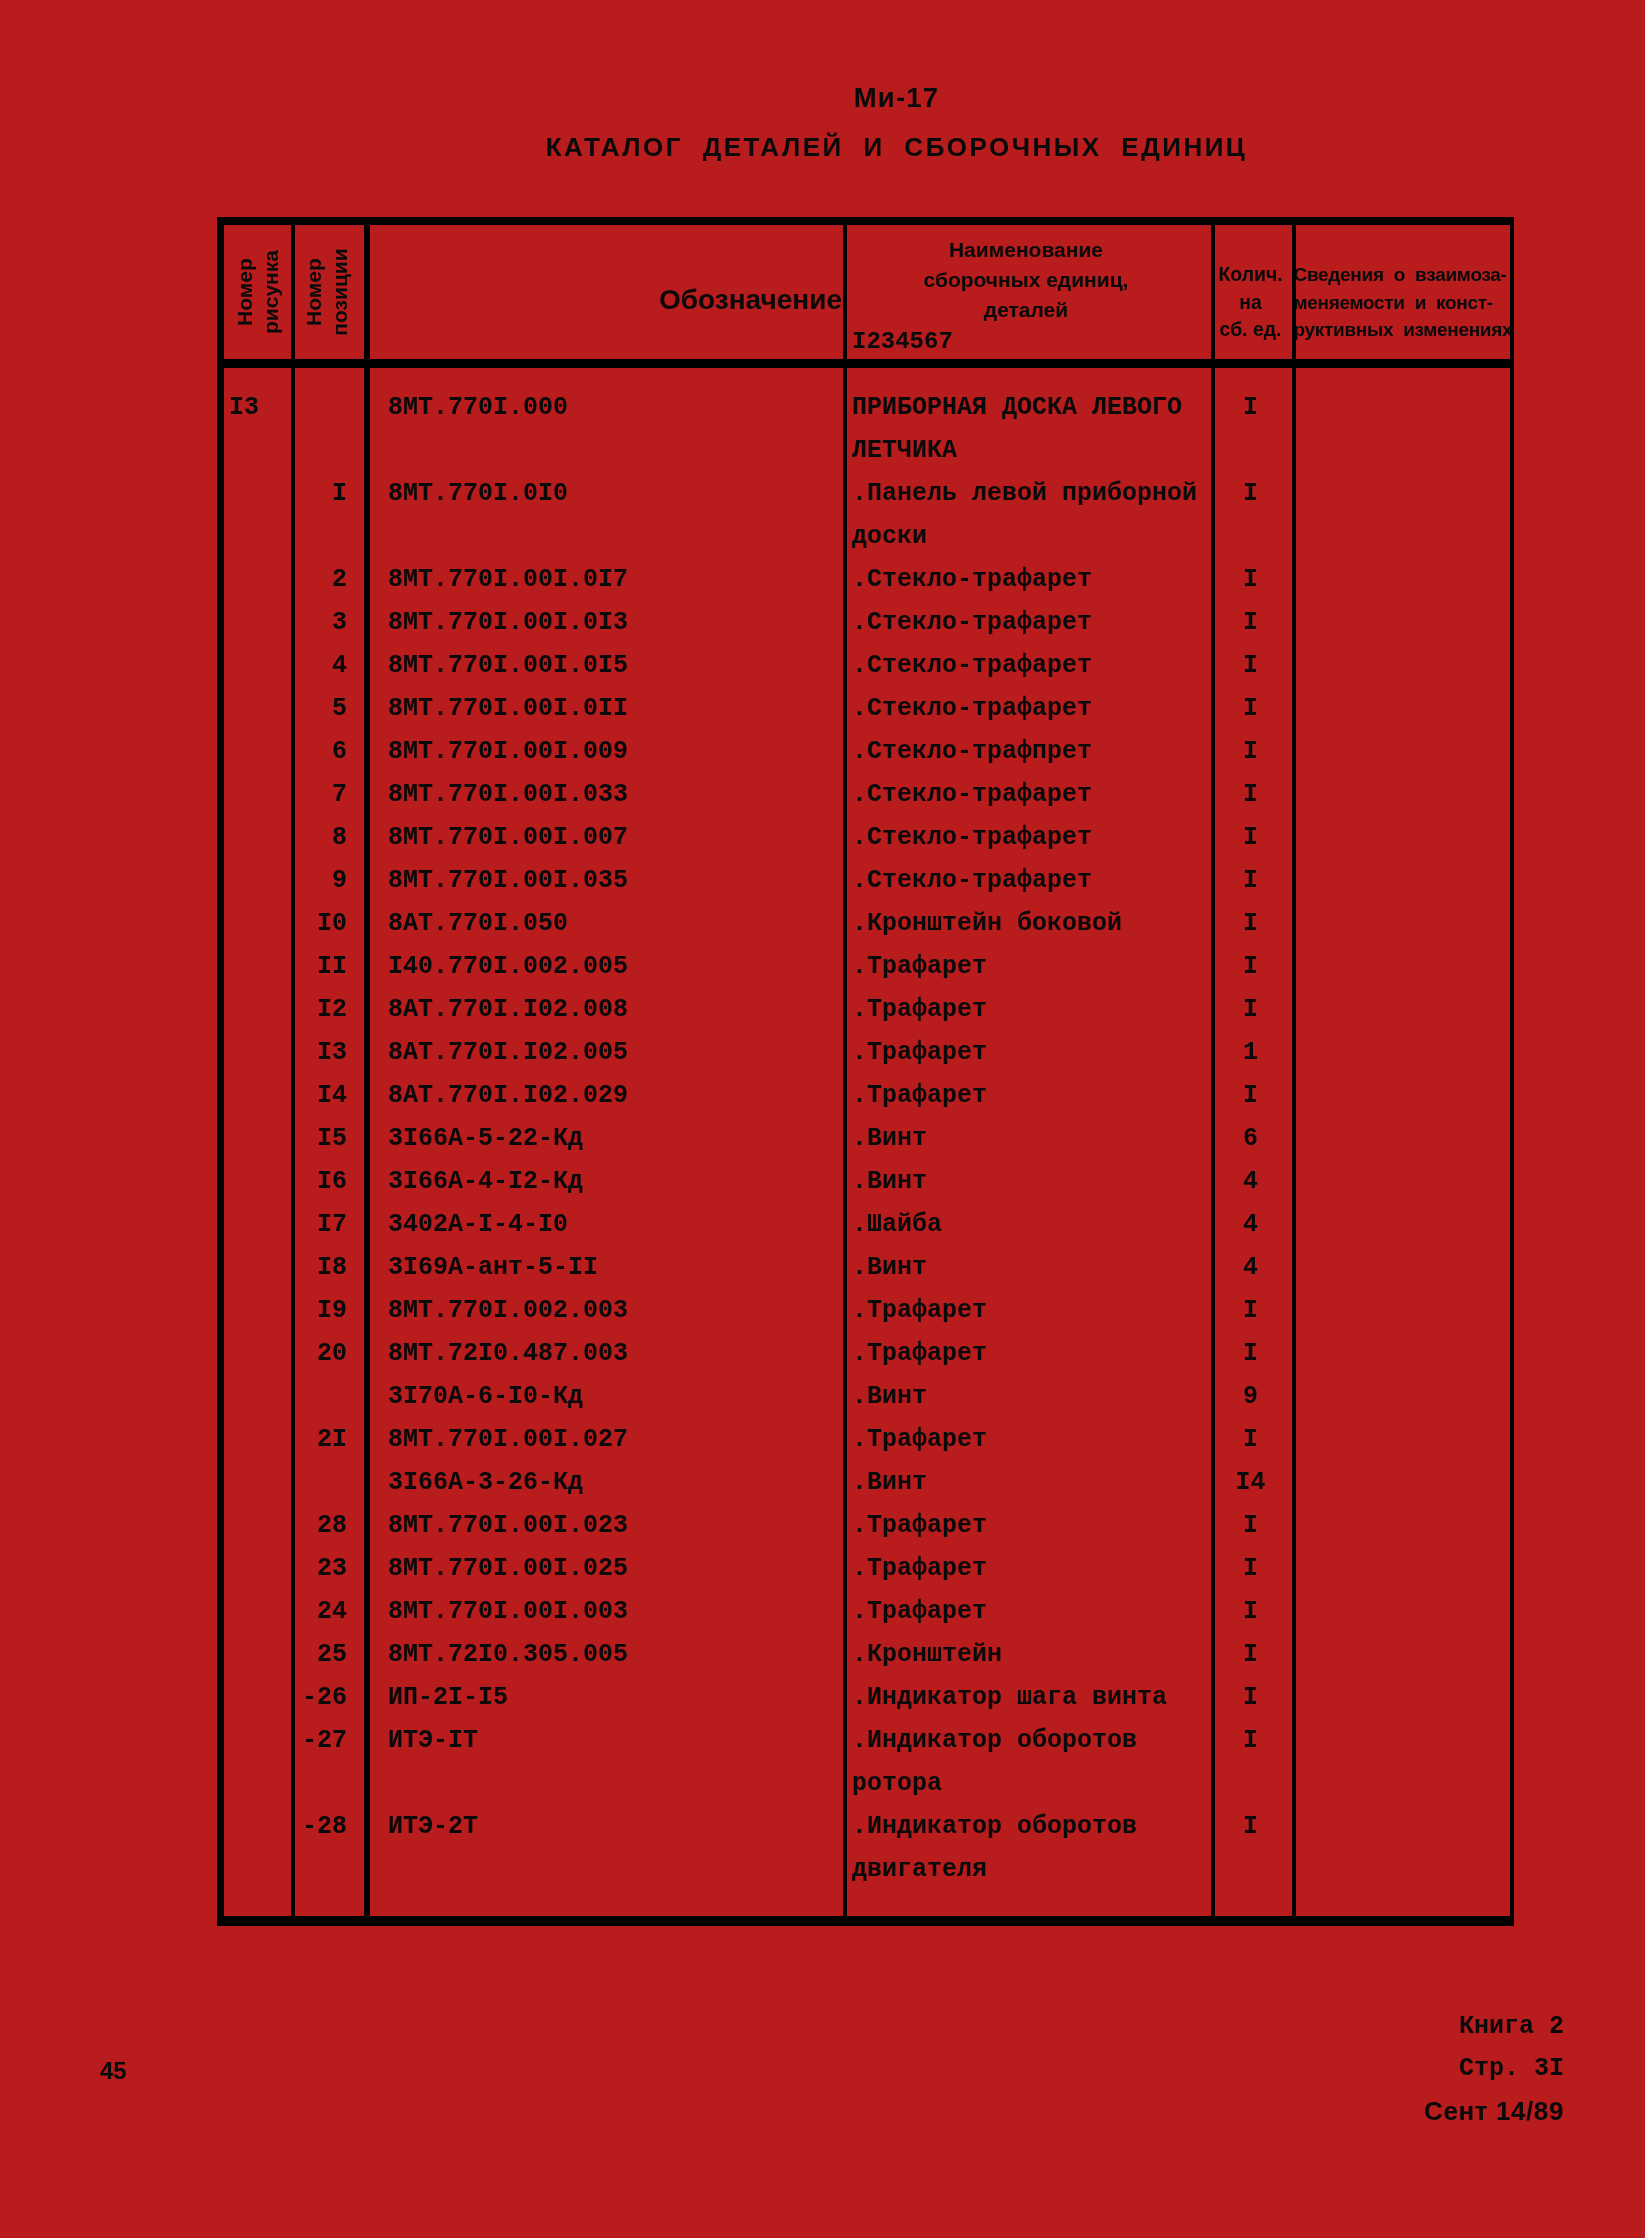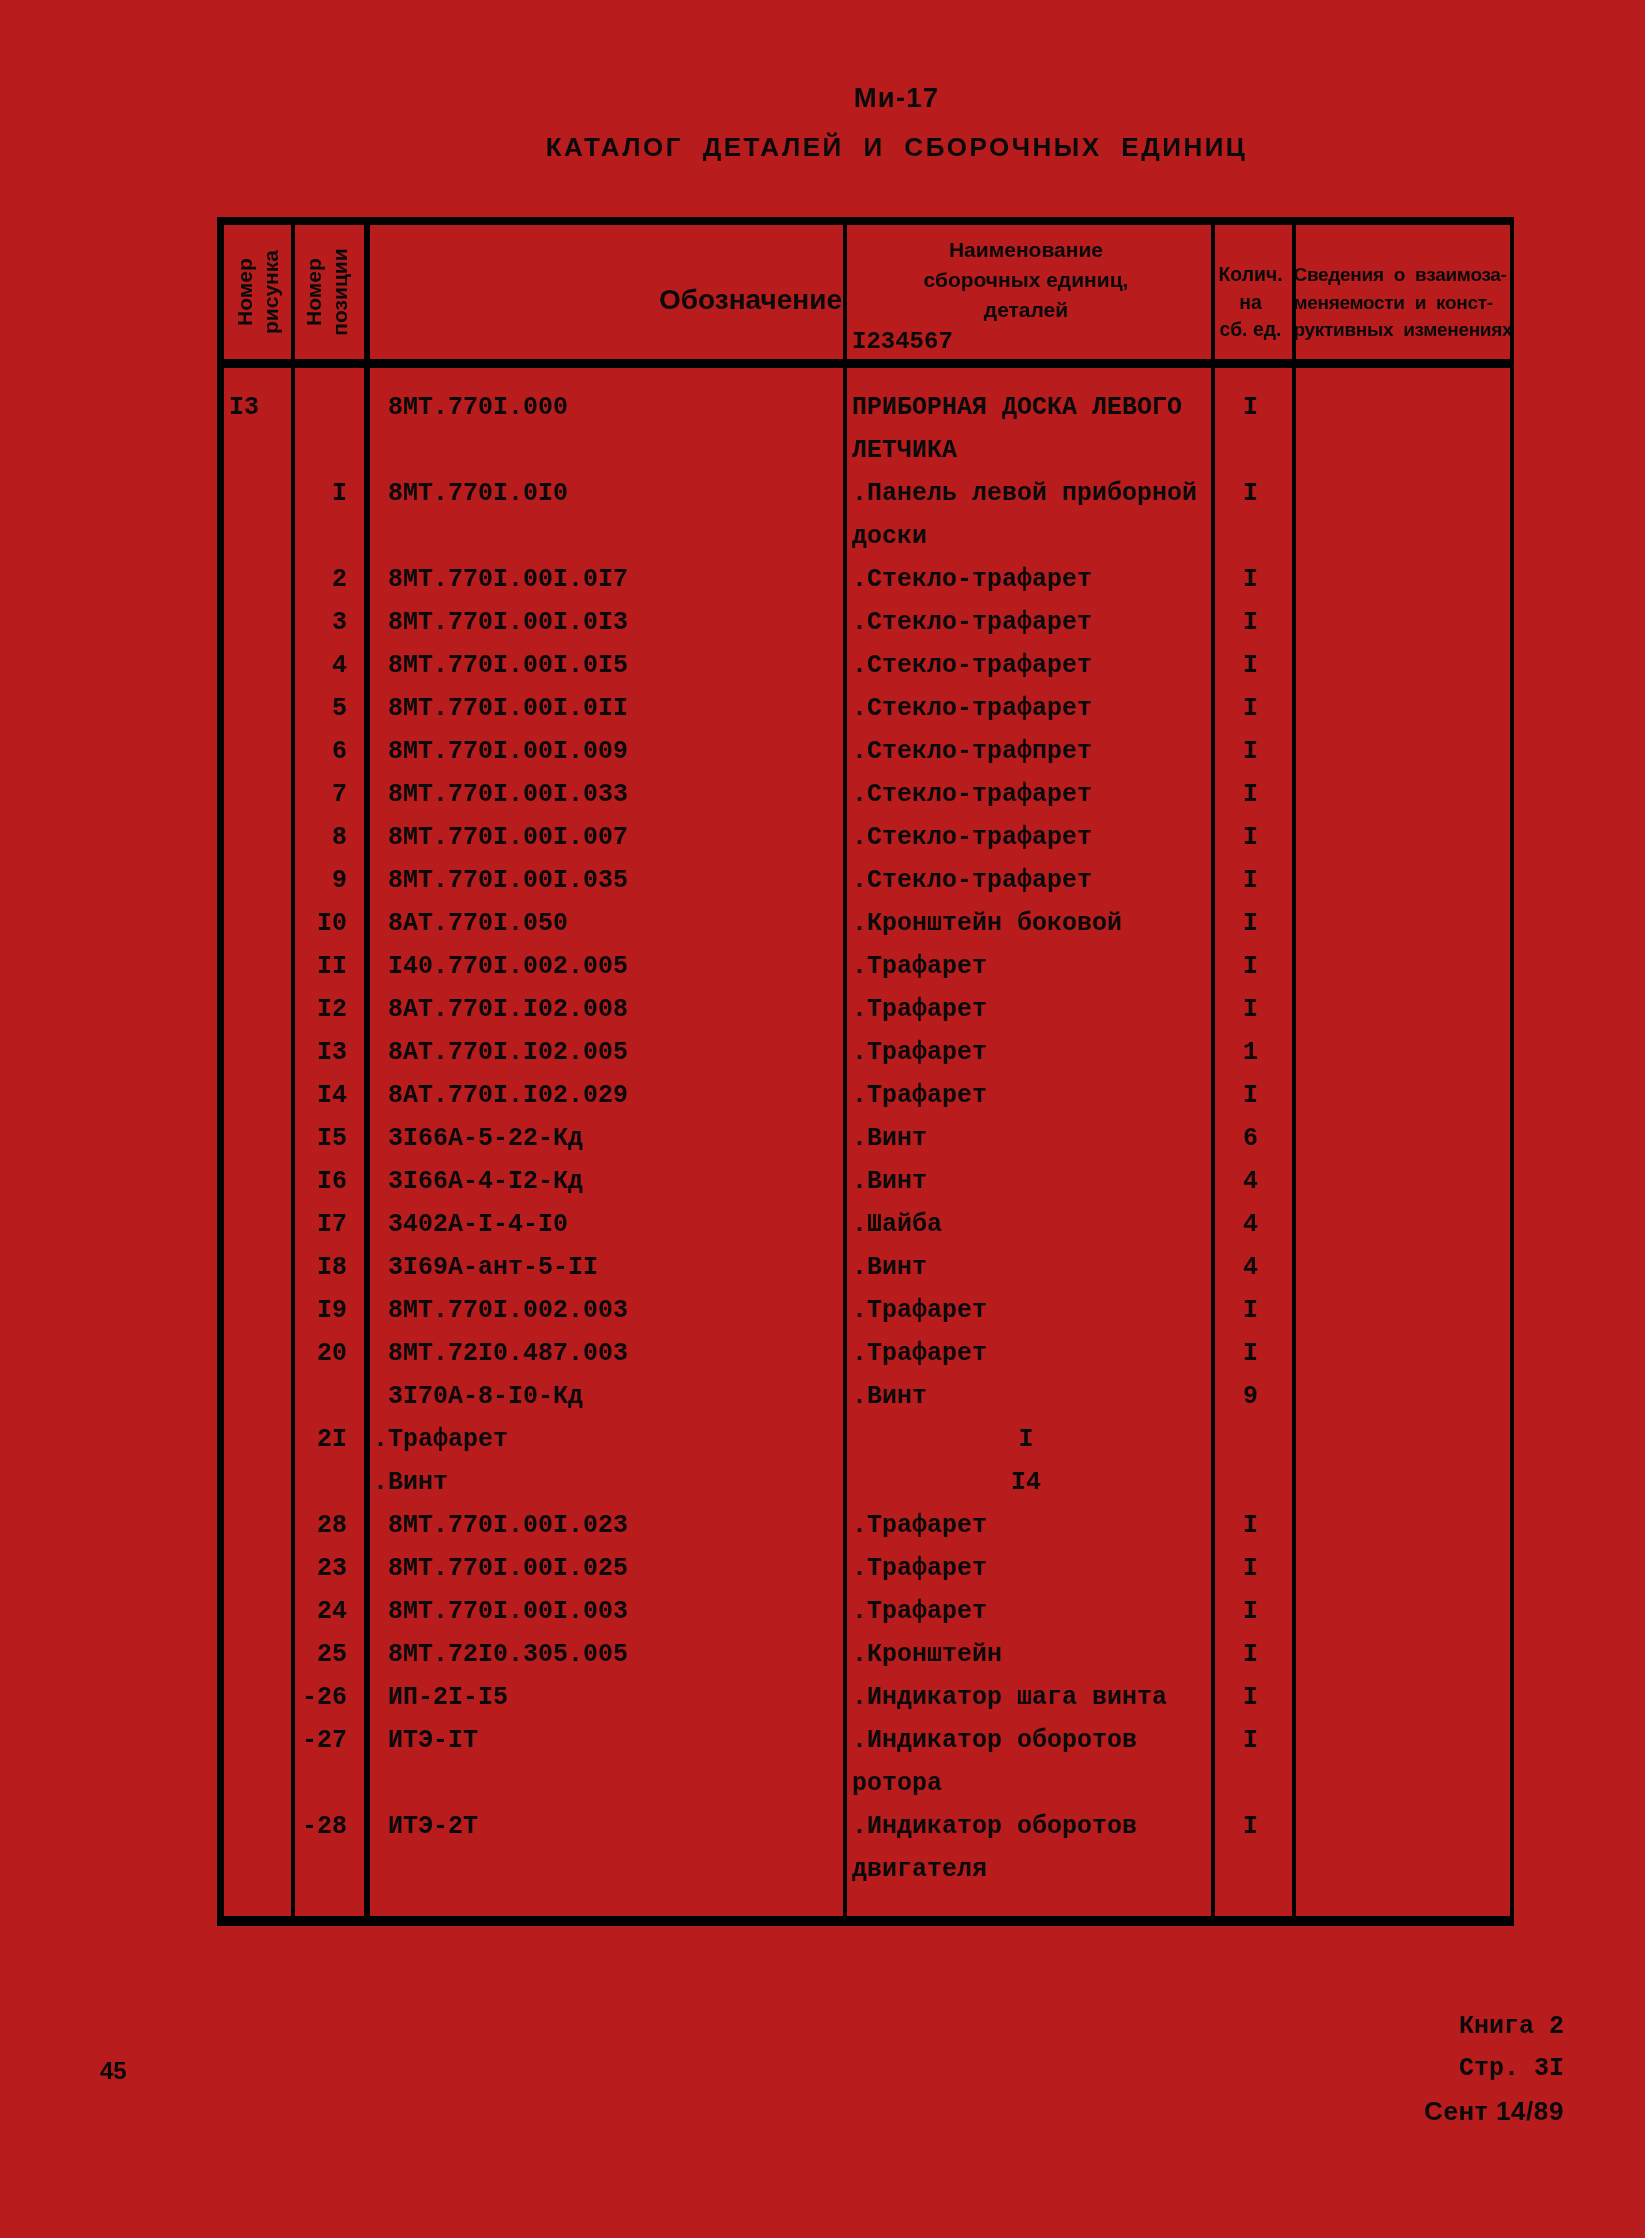--- a/index.html
+++ b/index.html
@@ -449,36 +449,40 @@
           </div>
           <div class="cell c-info"></div>
         </div>
         <div class="trow">
           <div class="cell c-fig"></div>
           <div class="cell c-pos">
             <div class="ln">20</div>
           </div>
           <div class="cell c-code">
             <div class="ln">8МТ.72I0.487.003</div>
-            <div class="ln">3I70А-8-I0-Кд</div>
+            <div class="ln">3I70А-6-I0-Кд</div>
           </div>
           <div class="cell c-name">
             <div class="ln">.Трафарет</div>
             <div class="ln">.Винт</div>
           </div>
           <div class="cell c-qty">
             <div class="ln">I</div>
             <div class="ln">9</div>
           </div>
           <div class="cell c-info"></div>
         </div>
         <div class="trow">
           <div class="cell c-fig"></div>
           <div class="cell c-pos">
             <div class="ln">2I</div>
+          </div>
+          <div class="cell c-code">
+            <div class="ln">8МТ.770I.00I.027</div>
+            <div class="ln">3I66А-3-26-Кд</div>
           </div>
           <div class="cell c-name">
             <div class="ln">.Трафарет</div>
             <div class="ln">.Винт</div>
           </div>
           <div class="cell c-qty">
             <div class="ln">I</div>
             <div class="ln">I4</div>
           </div>
           <div class="cell c-info"></div>

